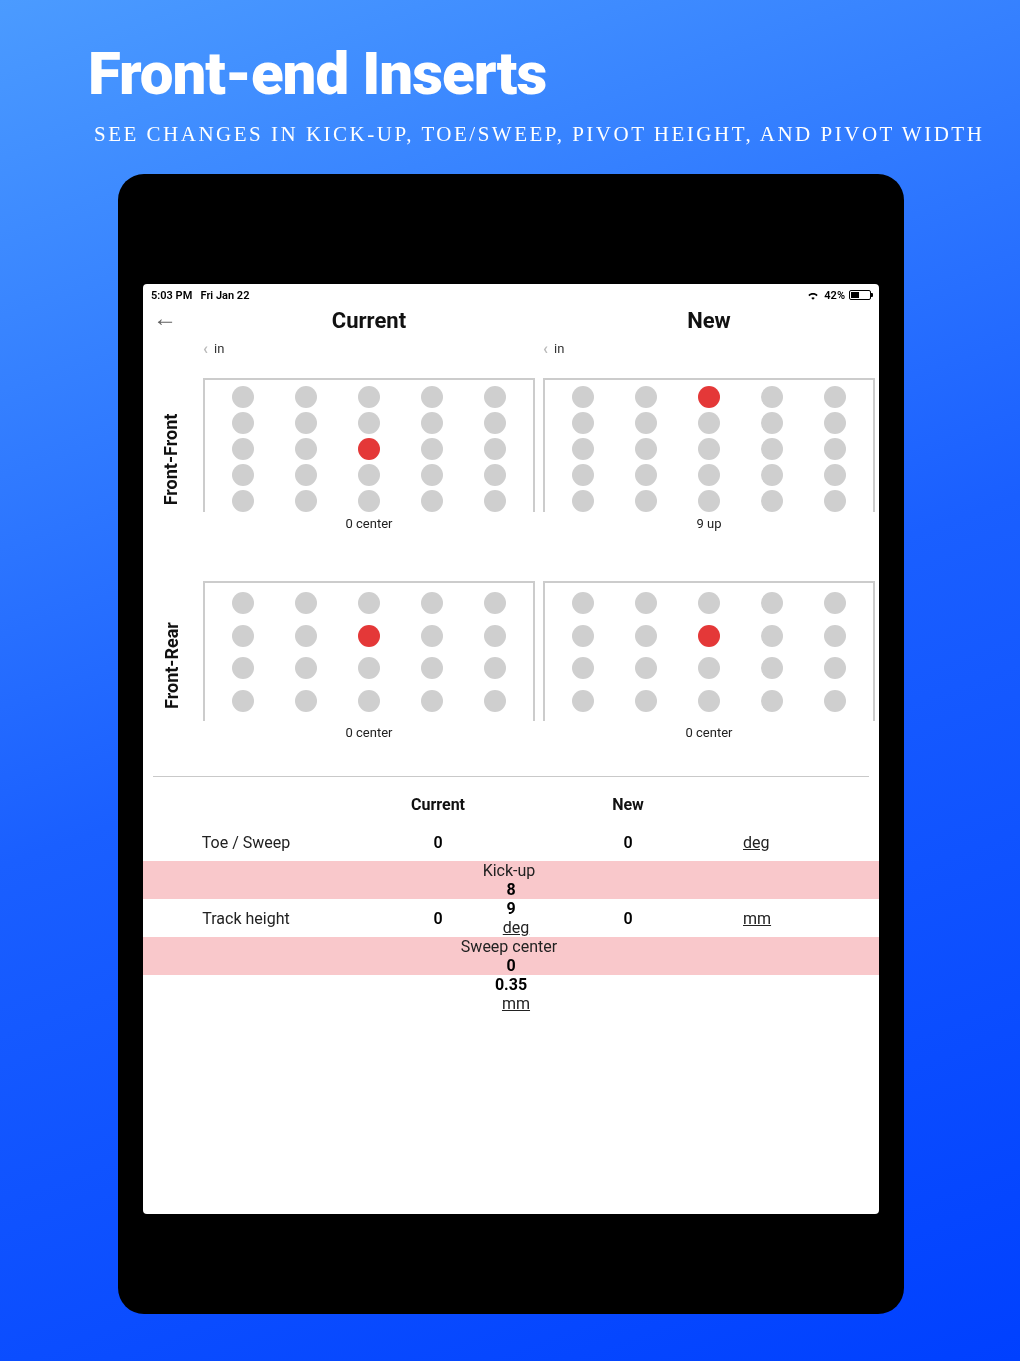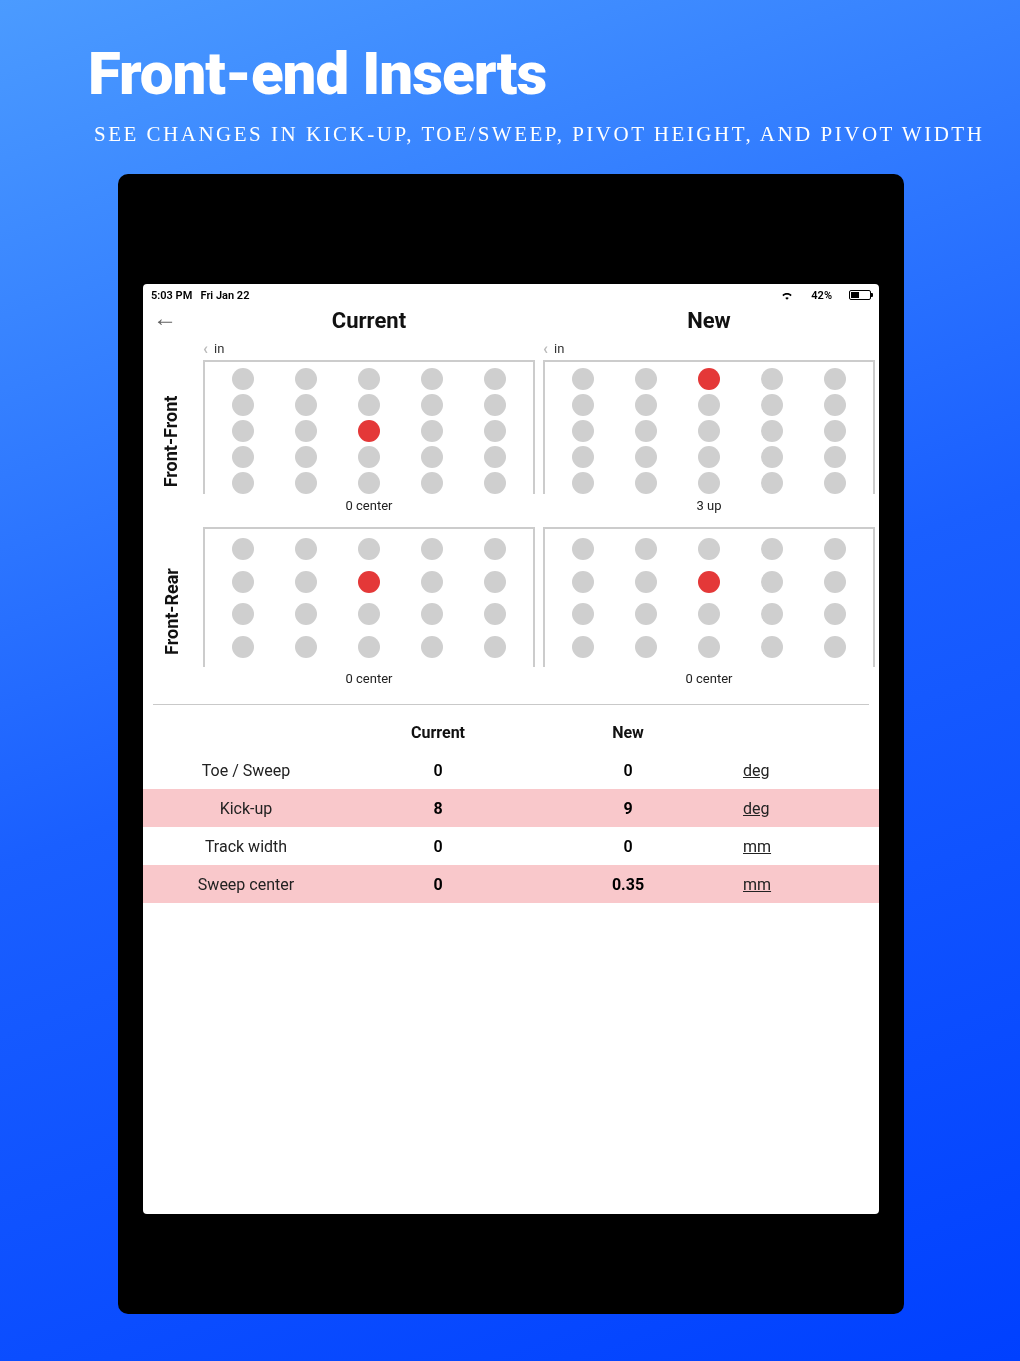--- a/index.html
+++ b/index.html
@@ -30,21 +30,21 @@
     text-transform: uppercase;
   }
 
   .device {
     position: absolute;
     left: 118px;
     top: 174px;
     width: 786px;
     height: 1140px;
     background: #000;
-    border-radius: 10px;
+    border-radius: 26px;
     padding: 0;
   }
   .screen {
     position: absolute;
     left: 25px;
     top: 110px;
     right: 25px;
     bottom: 100px;
     background: #fff;
     border-radius: 4px;
@@ -57,21 +57,21 @@
   .statusbar {
     height: 16px;
     display: flex;
     justify-content: space-between;
     align-items: center;
     font-size: 11px;
     font-weight: 600;
     padding: 6px 8px 0 8px;
     color: #000;
   }
-  .statusbar .right { display:flex; align-items:center; gap:17px; }
+  .statusbar .right { display:flex; align-items:center; gap:4px; }
   .wifi-icon { width:14px; height:10px; }
   .batt { width:22px; height:10px; border:1px solid #000; border-radius:2px; position:relative; }
   .batt::after { content:""; position:absolute; right:-3px; top:2px; width:2px; height:4px; background:#000; border-radius:0 1px 1px 0;}
   .batt .fill { position:absolute; left:1px; top:1px; bottom:1px; width:42%; background:#000;}
 
   
   .nav { padding: 4px 10px 0 10px; }
   .back-arrow {
     color:#616161; font-size: 24px; font-weight: bold; cursor:pointer;
     display:inline-block;
@@ -114,21 +114,21 @@
   }
   .vlabel span {
     transform: rotate(-90deg);
     white-space:nowrap;
     font-size:18px;
     font-weight:700;
     color:#111;
   }
   .panel {
     flex:1;
-    margin:2px 4px;
+    margin:20px 4px;
   }
   .grid {
     border-top:2px solid #ccc;
     border-left:2px solid #ccc;
     border-right:2px solid #ccc;
     padding:6px 12px;
     display:grid;
     grid-template-columns: repeat(5, 1fr);
     grid-template-rows: repeat(5, 1fr);
     justify-items:center;
@@ -158,21 +158,21 @@
     align-items:center;
     height:38px;
     font-size:16px;
   }
   .results .rhead div, .results .rrow div { text-align:center;}
   .c-label { width:210px; text-align:left; padding-right:4px; color:#222;}
   .c-cur   { width:170px; font-weight:600;}
   .c-new   { width:210px; font-weight:600;}
   .c-unit  { flex:1; text-align:left !important; padding-left:10px; color:#222; font-weight:400;text-decoration:underline;}
   .rhead .c-cur, .rhead .c-new { font-weight:700; color:#111;}
-  .rrow.changed { background:#f9c8cb; }
+  .rrow.changed { background:#f9c8cb;flex-direction:column; }
   .rrow.changed .c-cur, .rrow.changed .c-new { font-weight:700; }
 </style>
 </head>
 <body>
 
 <div class="hero-title">Front-end Inserts</div>
 <div class="hero-sub">See changes in kick-up, toe/sweep, pivot height, and pivot width</div>
 
 <div class="device">
   <div class="screen">
@@ -270,21 +270,21 @@
             <div class="dot"></div>
             <div class="dot"></div>
             <div class="dot"></div>
             <div class="dot"></div>
             <div class="dot"></div>
             <div class="dot"></div>
             <div class="dot"></div>
             <div class="dot"></div>
             <div class="dot"></div>
           </div>
-        <div class="caption">3 up</div>
+        <div class="caption">9 up</div>
       </div>
     </div>
 
     <div class="panel-row">
       <div class="vlabel">
           <span>Front-Rear</span>
         </div>
       <div class="panel">
         <div class="grid small" id="grid-fr-cur">
             <div class="dot"></div>
@@ -353,21 +353,21 @@
             <div class="c-new">0</div>
             <div class="c-unit">deg</div>
           </div>
           <div class="rrow changed">
             <div class="c-label">Kick-up</div>
             <div class="c-cur">8</div>
             <div class="c-new">9</div>
             <div class="c-unit">deg</div>
           </div>
           <div class="rrow">
-            <div class="c-label">Track width</div>
+            <div class="c-label">Track height</div>
             <div class="c-cur">0</div>
             <div class="c-new">0</div>
             <div class="c-unit">mm</div>
           </div>
           <div class="rrow changed">
             <div class="c-label">Sweep center</div>
             <div class="c-cur">0</div>
             <div class="c-new">0.35</div>
             <div class="c-unit">mm</div>
           </div>

